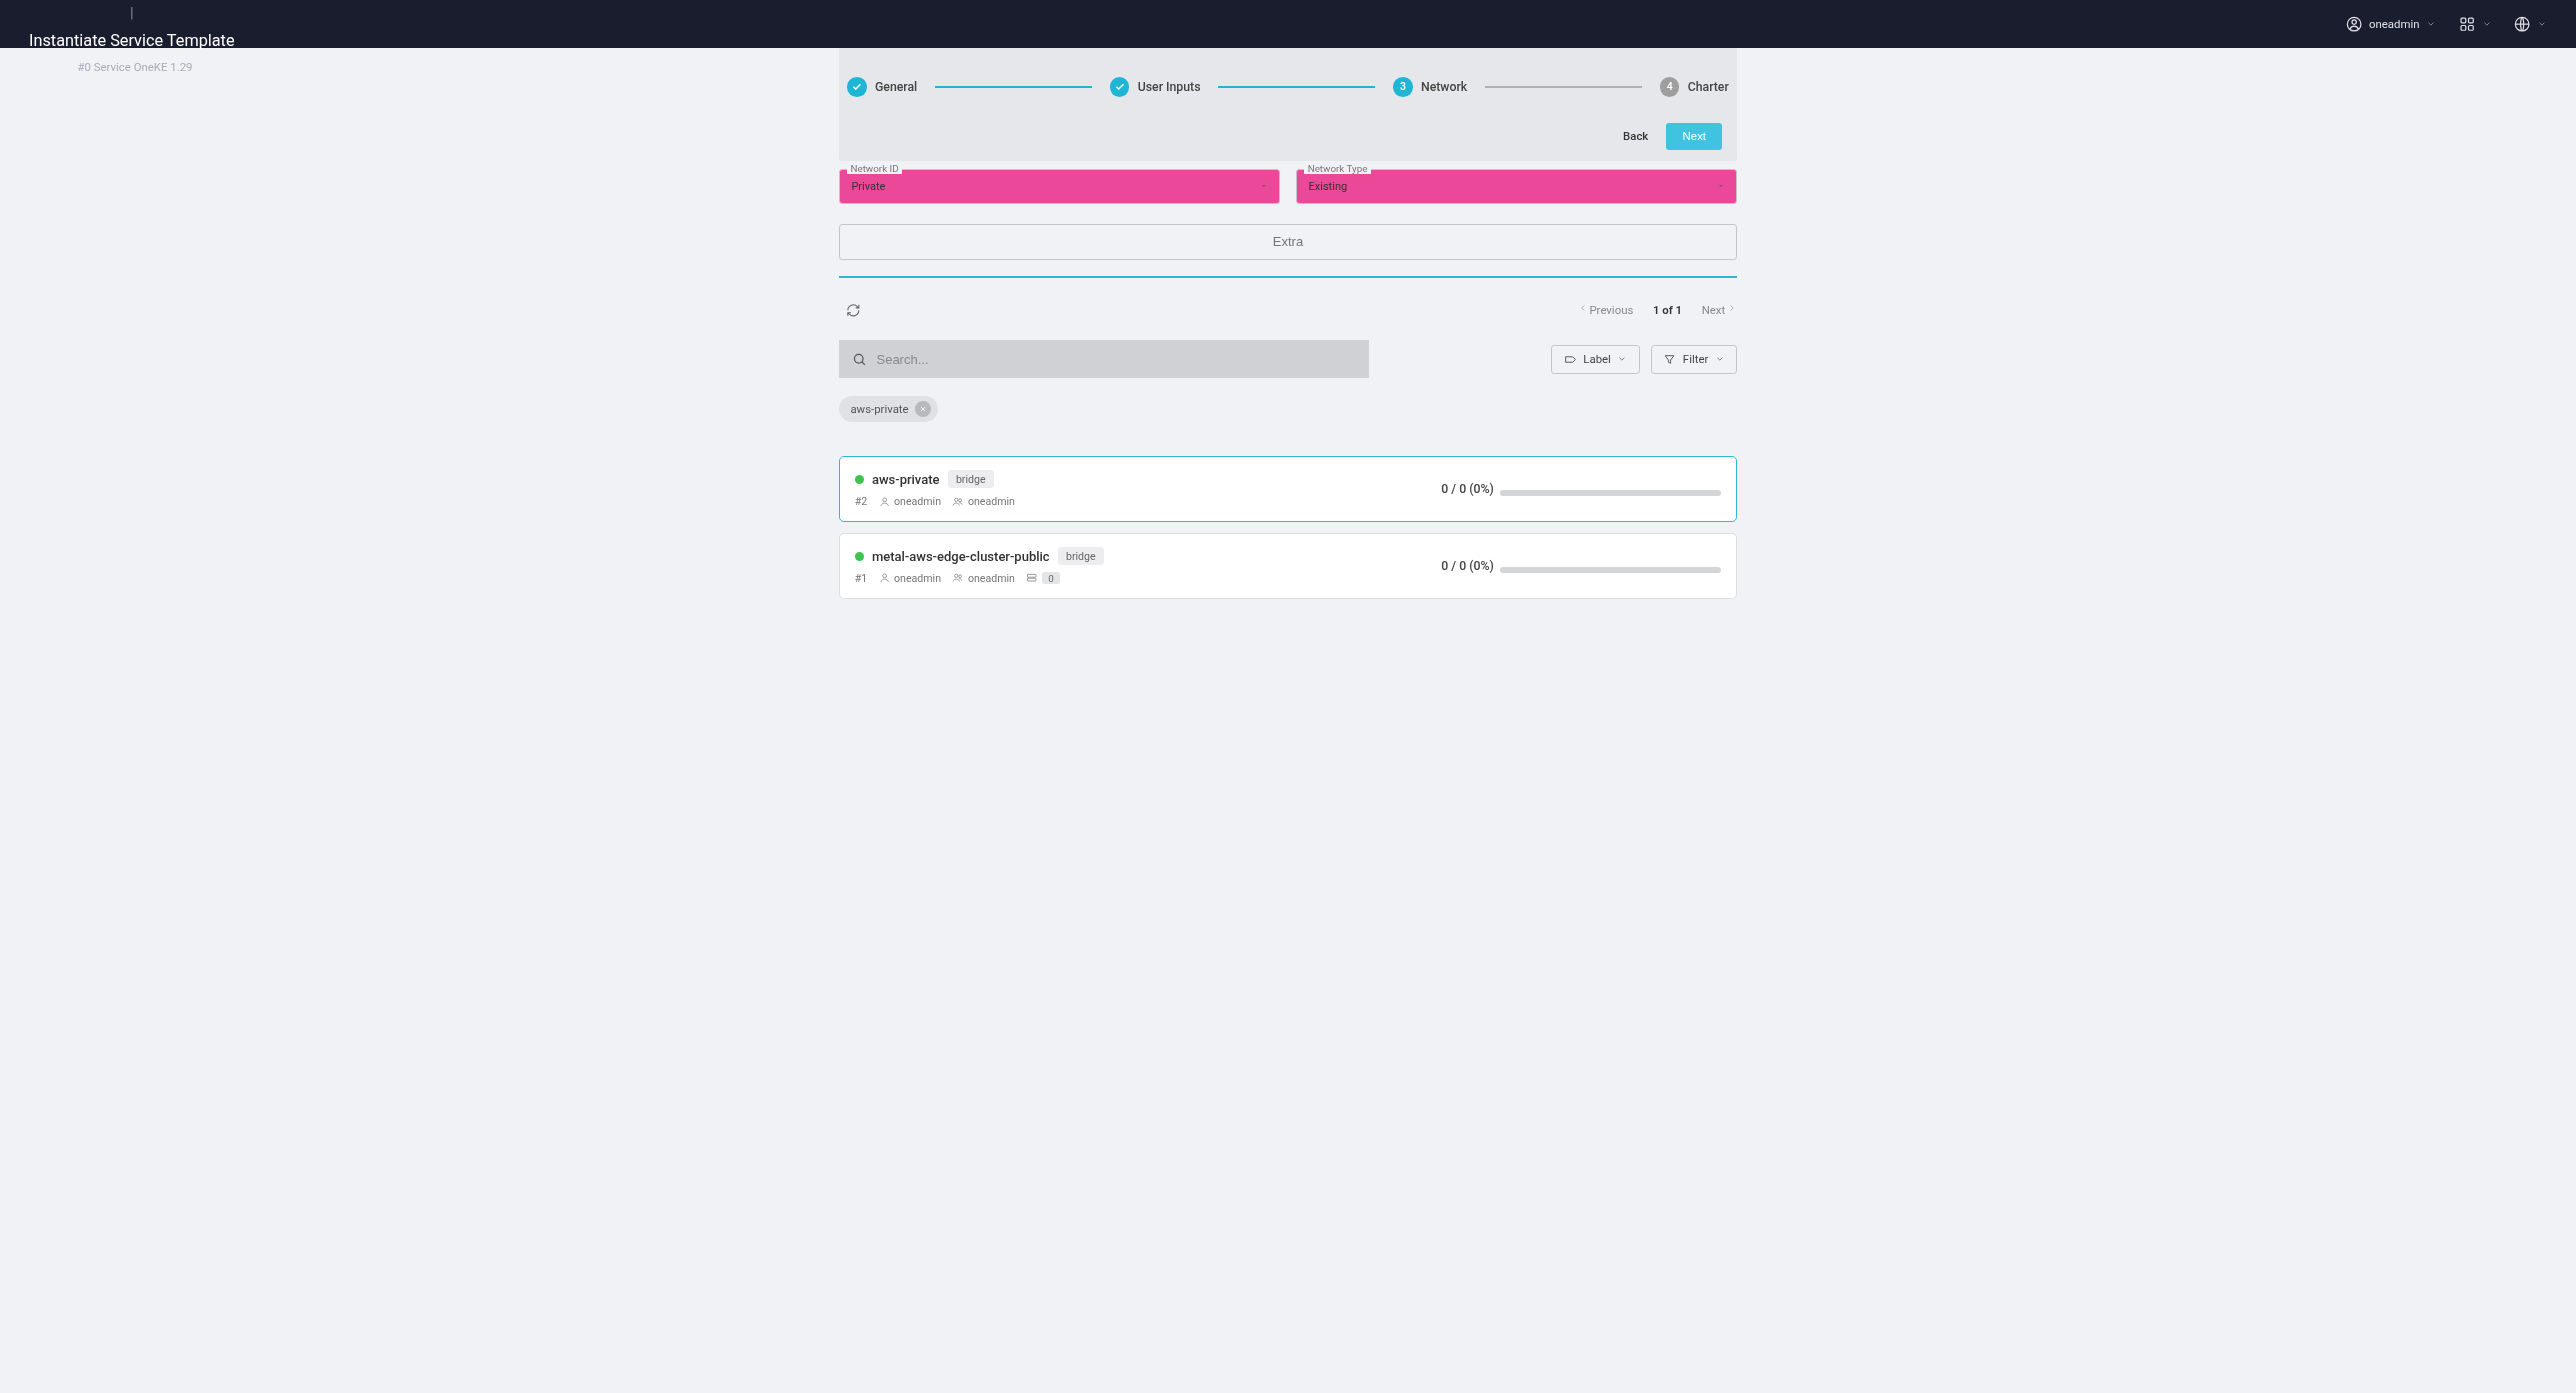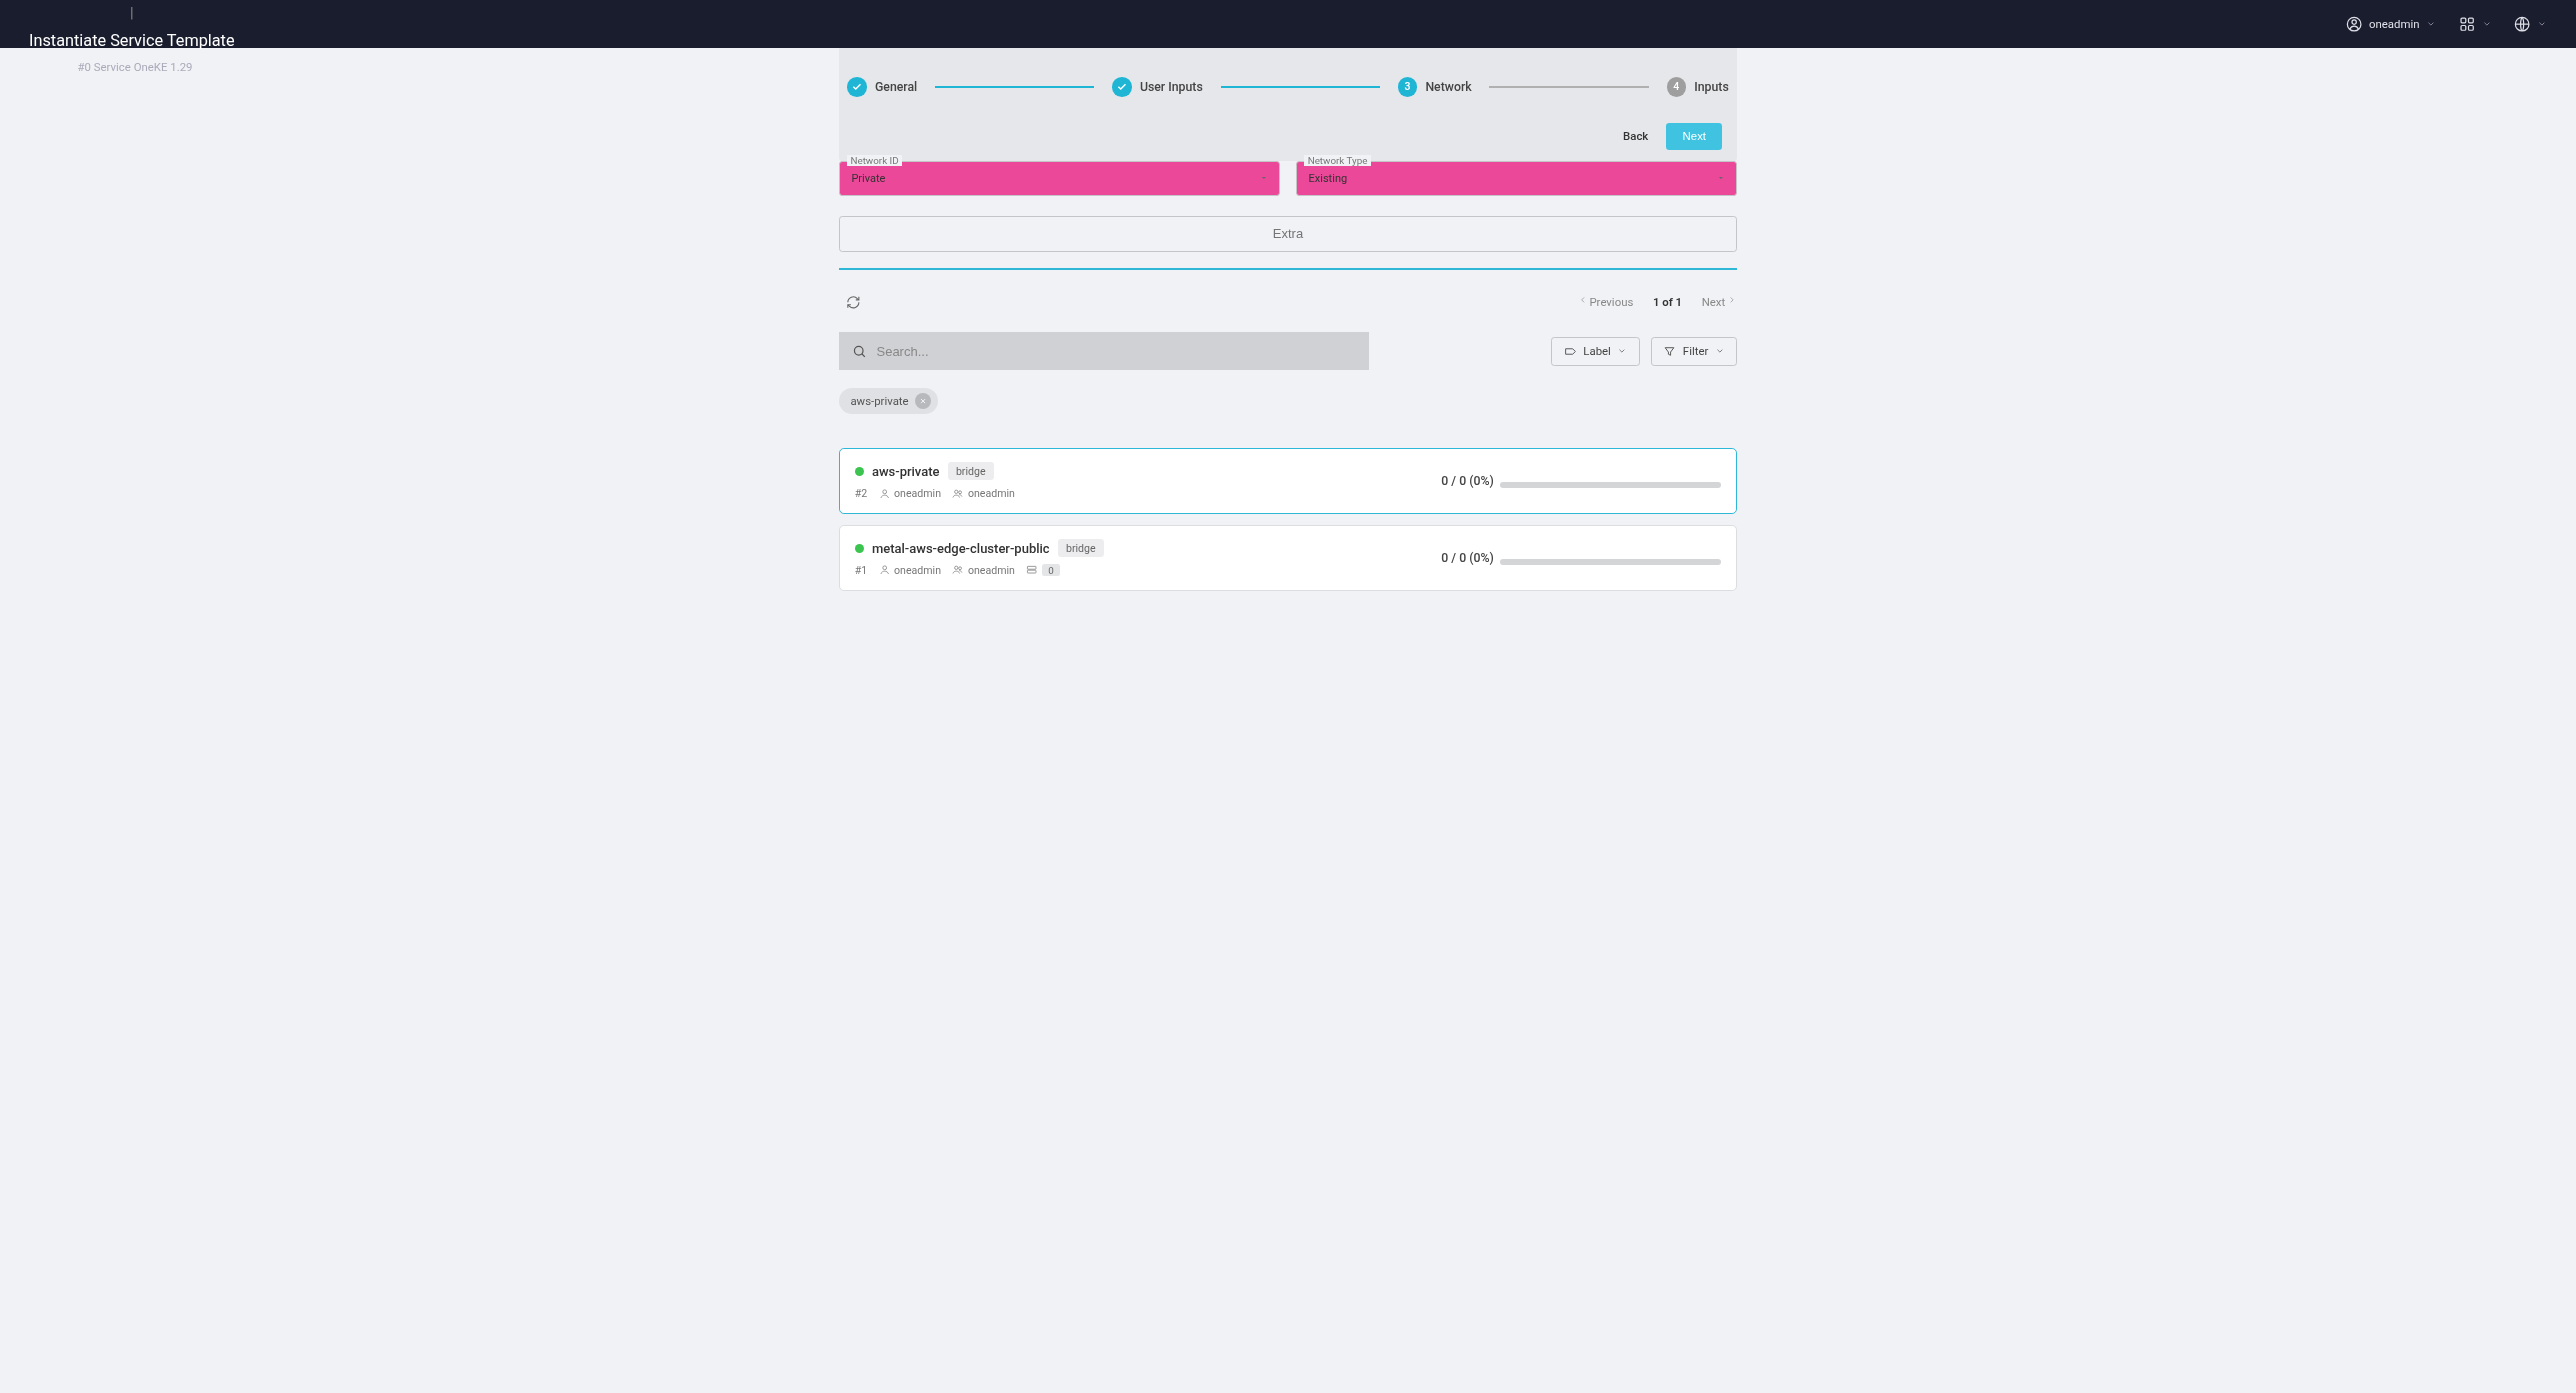--- a/index.html
+++ b/index.html
@@ -27,21 +27,21 @@
 .step-inactive { background: #9e9e9e; color: #fff; }
 .step-label { font-size: 12.3px; color: #444; font-weight: 500; }
 .step-line { flex: 1; height: 1.6px; background: #1fb6d6; margin: 0 9.8px; }
 .step-line.inactive { background: #b0b0b0; }
 .check-svg { width: 11.4px; height: 11.4px; stroke: #fff; stroke-width: 3; fill: none; }
 
 .stepper-actions { display: flex; justify-content: flex-end; align-items: center; gap: 14.7px; padding: 3.3px 6.5px 3.3px 0; }
 .btn-back { color: #333; cursor: pointer; font-size: 11.4px; font-weight: 500; padding: 6.5px 3.3px; }
 .btn-next { background: #3fc3e0; color: #fff; border: none; padding: 7.4px 16.3px; border-radius: 3.3px; font-size: 11.4px; font-weight: 500; cursor: pointer; }
 
-.form-row { display: flex; gap: 16.3px; margin-top: 0; }
+.form-row { display: flex; gap: 16.3px; margin-top: 8px; }
 .input-wrap { position: relative; flex: 1; }
 .input-label { position: absolute; top: -6.5px; left: 8.2px; background: #f0f2f5; padding: 0 3.3px; font-size: 9.8px; color: #777; }
 .sel { width: 100%; border: 0.8px solid #c5c5c8; border-radius: 3.3px; padding: 9.8px 11.4px; font-size: 11px; background: #ec4899; color: #333; appearance: none; }
 .sel-arrow { position: absolute; right: 11.4px; top: 50%; transform: translateY(-50%); pointer-events: none; }
 .sel-arrow svg { width: 9.8px; height: 9.8px; fill: #666; }
 
 .extra-row { margin-top: 19.6px; }
 .extra-input { width: 100%; border: 0.8px solid #c5c5c8; border-radius: 3.3px; padding: 9.8px 11.4px; font-size: 13px; background: #f0f2f5; color: #666; text-align: center; }
 
 .blue-sep { height: 1.6px; background: #2eb7d6; margin-top: 16.3px; }
@@ -153,21 +153,21 @@
         <span class="step-label">User Inputs</span>
       </div>
       <div class="step-line"></div>
       <div class="step">
         <div class="step-circ step-active">3</div>
         <span class="step-label">Network</span>
       </div>
       <div class="step-line inactive"></div>
       <div class="step">
         <div class="step-circ step-inactive">4</div>
-        <span class="step-label">Inputs</span>
+        <span class="step-label">Charter</span>
       </div>
     </div>
     <div class="stepper-actions">
       <span class="btn-back">Back</span>
       <button class="btn-next">Next</button>
     </div>
   </div>
 
   <div class="form-row">
     <div class="input-wrap">

